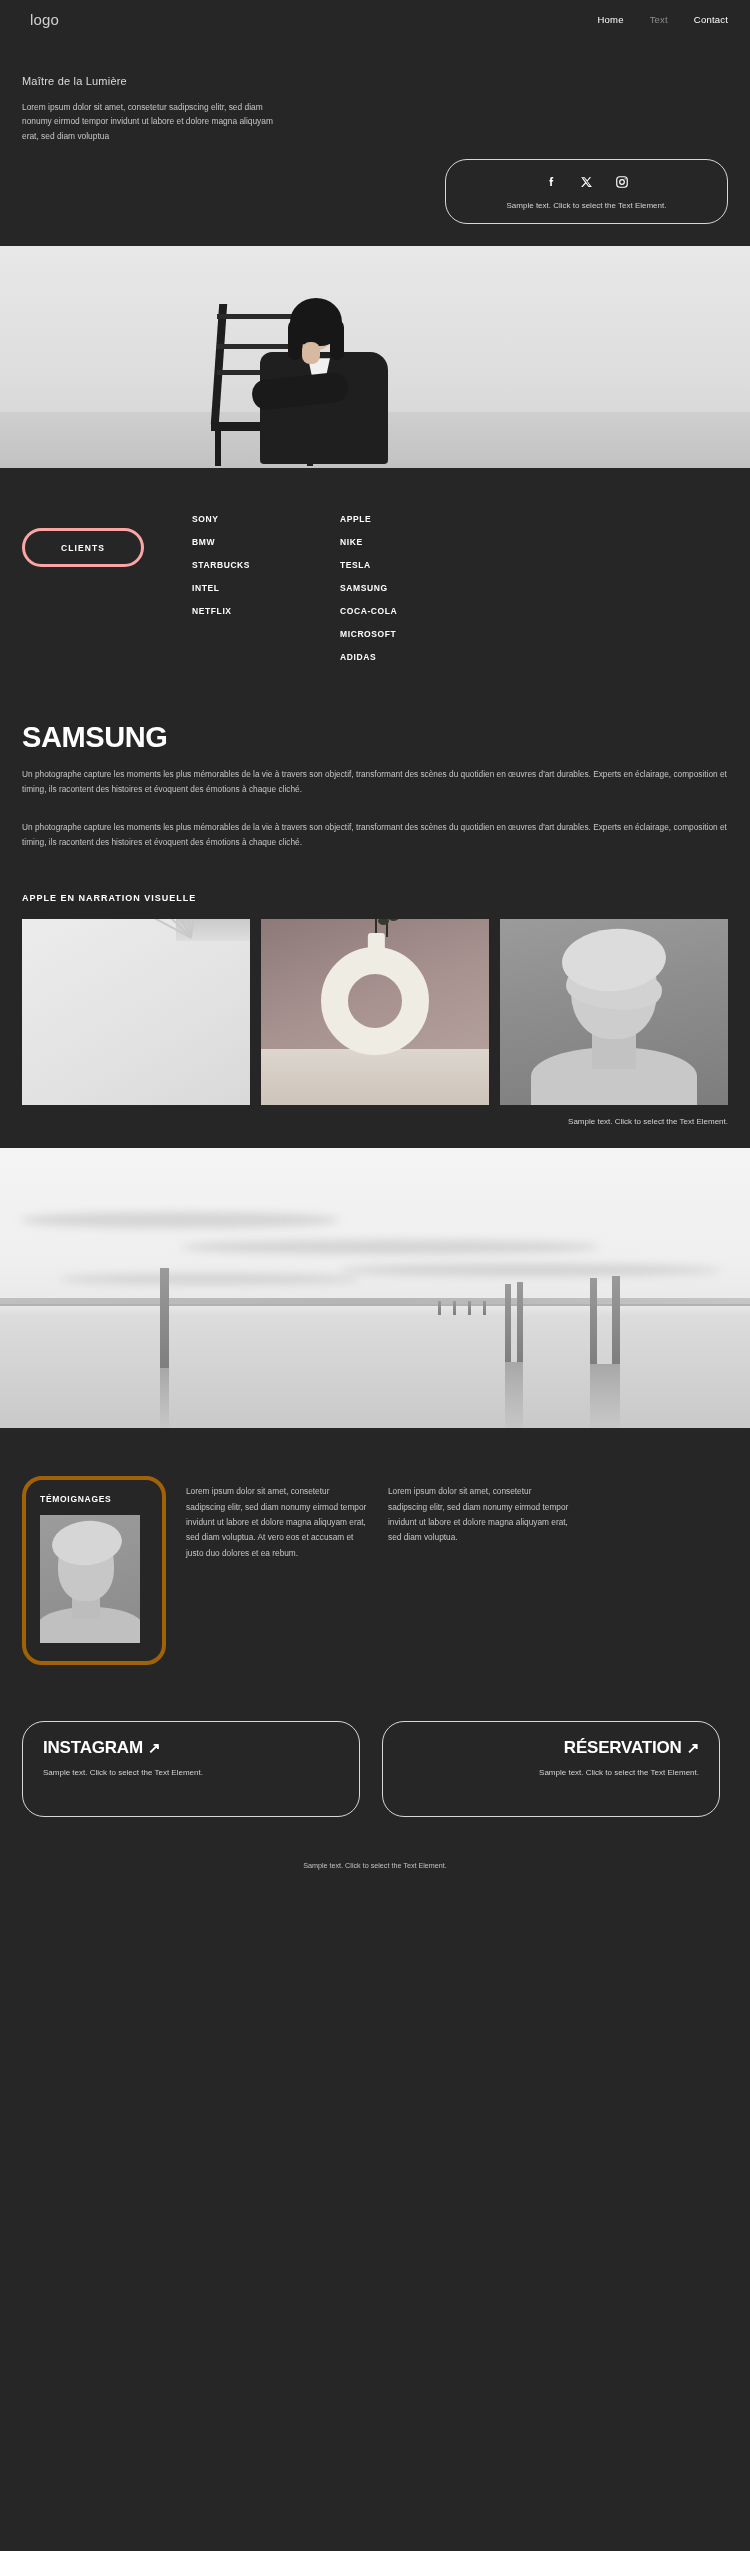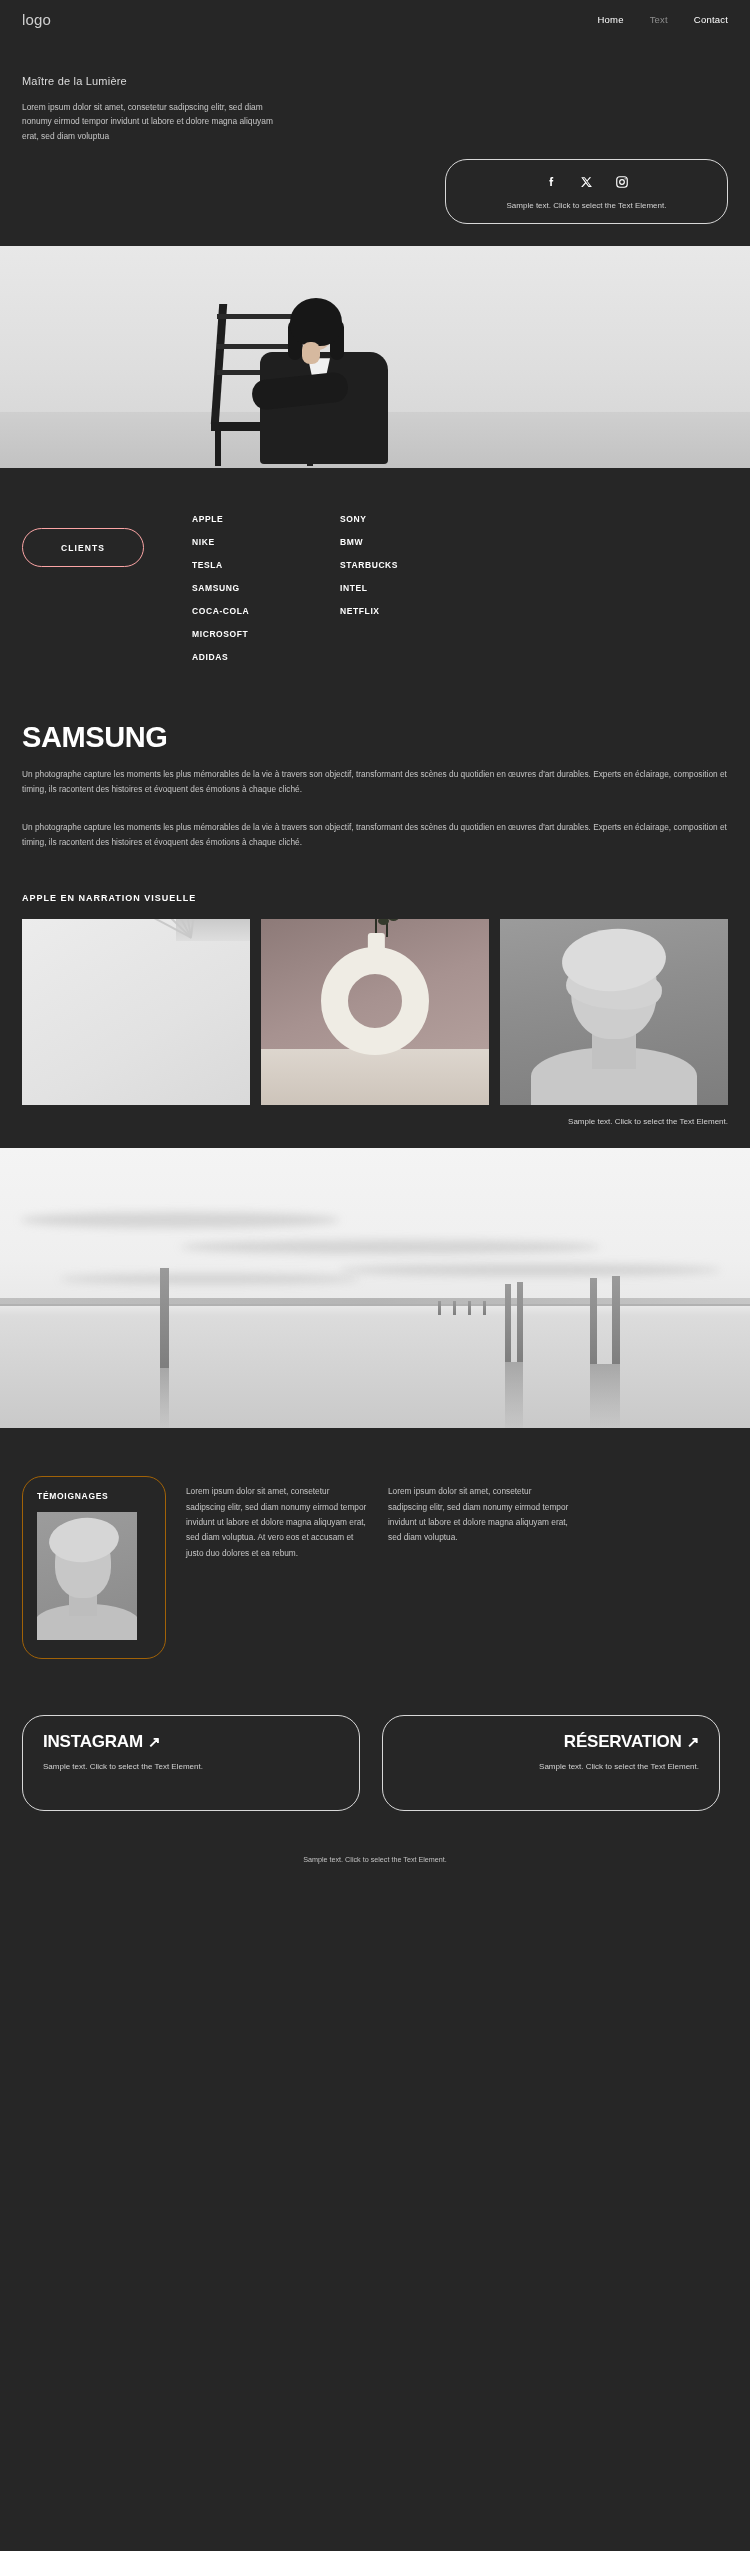--- a/index.html
+++ b/index.html
@@ -6,21 +6,21 @@
   * { margin:0; padding:0; box-sizing:border-box; }
   html,body { background:#262626; }
   body {
     width:750px; height:2551px; position:relative; overflow:hidden;
     font-family:"Liberation Sans", sans-serif;
     color:#ffffff; background:#262626;
   }
   .page { width:750px; min-height:2551px; background:#262626; position:relative; }
 
   
-  .nav { height:38px; display:flex; align-items:center; padding:0 22px; }
+  .nav { height:38px; display:flex; align-items:center; padding:0 22px;margin-left:8px; }
   .logo { font-size:15px; color:#cfcfcf; letter-spacing:.2px; font-weight:400; }
   .nav-links { margin-left:auto; display:flex; gap:26px; align-items:center; }
   .nav-link { font-size:9.5px; color:#ffffff; text-decoration:none; letter-spacing:.2px; }
   .nav-link.muted { color:#8d8d8d; }
 
   
   .hero { padding:20px 22px 0 22px; }
   .hero h1 {
     font-size:36px; line-height:1.15; font-weight:700;
     letter-spacing:-0.5px; color:#fff;
@@ -70,21 +70,21 @@
      background:#d8bca6; border-radius:48% 48% 46% 46%; }
   .hp-person .hair { position:absolute; left:44px; top:0px; width:52px; height:48px;
      background:#171717; border-radius:50% 50% 42% 42%; }
   .hp-person .hairL { position:absolute; left:42px; top:22px; width:14px; height:40px; background:#171717; border-radius:8px;}
   .hp-person .hairR { position:absolute; left:84px; top:22px; width:14px; height:40px; background:#171717; border-radius:8px;}
   .hp-person .hand { position:absolute; left:56px; top:44px; width:18px; height:22px; background:#d6b99f; border-radius:8px; }
 
   
   .clients { padding:46px 22px 10px 22px; display:flex; align-items:flex-start; }
   .clients-pill {
-    width:122px; height:39px; border:1px solid #fca5a5; border-radius:20px;
+    width:122px; height:39px; border:3px solid #fca5a5; border-radius:20px;
     display:flex; align-items:center; justify-content:center;
     font-size:8.5px; font-weight:700; letter-spacing:1.1px; color:#fff;
     margin-top:14px;
   }
   .clients-cols { display:flex; margin-left:48px; gap:0; }
   .clients-col { width:148px; }
   .client-item { font-size:8.5px; font-weight:700; letter-spacing:.6px; color:#fff;
     margin-bottom:13px; }
 
   
@@ -139,21 +139,21 @@
     background:linear-gradient(180deg,#f4f4f4 0%,#efefef 40%,#e9e9e9 56%,#dcdcdc 60%,#c9c9c9 100%); }
   .ls-cloud { position:absolute; background:rgba(150,150,150,.30); border-radius:50%; filter:blur(4px); }
   .ls-horizon { position:absolute; left:0; right:0; top:156px; height:2px; background:#b1b1b1; }
   .ls-hills { position:absolute; left:0; right:0; top:150px; height:8px;
     background:linear-gradient(90deg,#b5b5b5,#a8a8a8,#bdbdbd); opacity:.8; }
   .post { position:absolute; background:linear-gradient(180deg,#9a9a9a,#7e7e7e); }
   .post-refl { position:absolute; background:linear-gradient(180deg,rgba(130,130,130,.55),rgba(190,190,190,0)); }
 
   
   .testi { padding:48px 22px 0 22px; display:flex; gap:20px; align-items:flex-start; }
-  .testi-card { width:144px; border:1px solid #a16207; border-radius:20px; padding:14px 14px 18px 14px; }
+  .testi-card { width:144px; border:4px solid #a16207; border-radius:20px; padding:14px 14px 18px 14px; }
   .testi-card h3 { font-size:8.5px; font-weight:700; letter-spacing:.7px; margin-bottom:11px; }
   .testi-photo { width:100px; height:128px; position:relative; overflow:hidden;
     background:linear-gradient(165deg,#9c9c9c,#8a8a8a); }
   .testi-photo .h { position:absolute; left:18px; top:16px; width:56px; height:70px;
     background:#c7c7c7; border-radius:48% 48% 44% 44%; }
   .testi-photo .w { position:absolute; left:12px; top:6px; width:70px; height:44px;
     background:#d6d6d6; border-radius:50%; transform:rotate(-6deg); }
   .testi-photo .n { position:absolute; left:32px; top:74px; width:28px; height:30px; background:#bdbdbd; }
   .testi-photo .s { position:absolute; left:50%; bottom:0; transform:translateX(-50%);
     width:104px; height:36px; background:#c0c0c0; border-radius:50% 50% 0 0; }
@@ -235,34 +235,34 @@
       <div class="head"></div>
         <div class="hair"></div>
         <div class="hand"></div>
     </div>
   </div>
 
   <div class="clients">
     <div class="clients-pill">CLIENTS</div>
     <div class="clients-cols">
       <div class="clients-col">
+        <div class="client-item">SONY</div>
+        <div class="client-item">BMW</div>
+        <div class="client-item">STARBUCKS</div>
+        <div class="client-item">INTEL</div>
+        <div class="client-item">NETFLIX</div>
+      </div>
+      <div class="clients-col">
         <div class="client-item">APPLE</div>
         <div class="client-item">NIKE</div>
         <div class="client-item">TESLA</div>
         <div class="client-item">SAMSUNG</div>
         <div class="client-item">COCA-COLA</div>
         <div class="client-item">MICROSOFT</div>
         <div class="client-item">ADIDAS</div>
-      </div>
-      <div class="clients-col">
-        <div class="client-item">SONY</div>
-        <div class="client-item">BMW</div>
-        <div class="client-item">STARBUCKS</div>
-        <div class="client-item">INTEL</div>
-        <div class="client-item">NETFLIX</div>
       </div>
     </div>
   </div>
 
   <div class="vm">
     <div>
       <h2>SAMSUNG</h2>
       <p>Un photographe capture les moments les plus mémorables de la vie à travers son objectif, transformant des scènes du quotidien en œuvres d'art durables. Experts en éclairage, composition et timing, ils racontent des histoires et évoquent des émotions à chaque cliché.</p>
     </div>
     <div class="block2">

